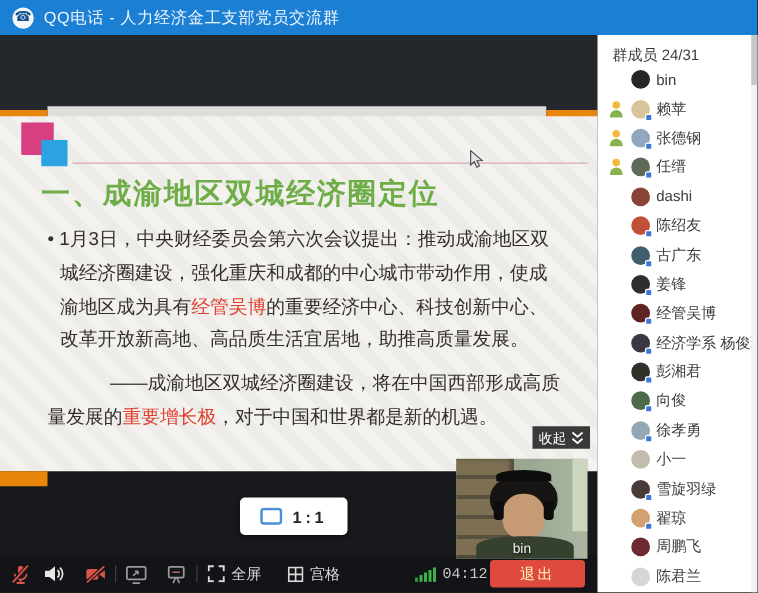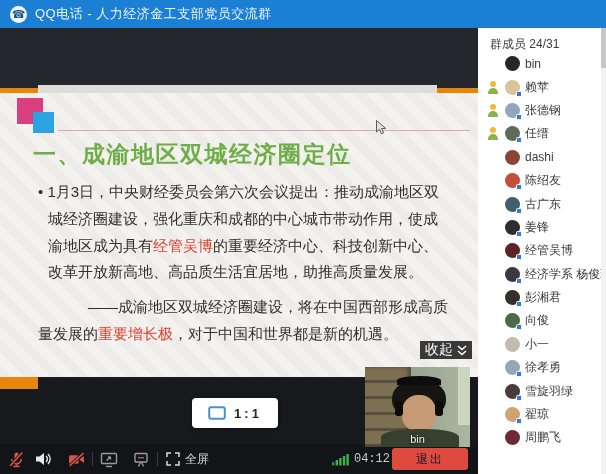--- a/index.html
+++ b/index.html
@@ -30,21 +30,21 @@
   .slide-rule { position:absolute; left:58px; top:37px; width:412px; height:1px; background:#d8a9b6; }
   .slide-title { position:absolute; left:33px; top:46px; font-size:23px; font-weight:bold;
     letter-spacing:1.5px; color:var(--c-slide-title-green,#6fad47); white-space:nowrap; }
   .slide-body { position:absolute; left:38px; top:86px; width:410px; font-size:15px;
     line-height:26.8px; color:#332f2d; }
   .slide-body p.p1 { padding-left:10px; text-indent:-10px; }
   .slide-body p.p2 { margin-top:8px; text-indent:50px; }
   .seg-accent { color:var(--c-accent-red,#e0402e); }
   .seg-underline { }
   .collapse-btn { position:absolute; right:6px; top:248px; height:18px; background:rgba(32,32,32,0.88);
-    color:#fff; font-size:14px; display:flex; align-items:center; gap:4px; padding:0 5px;justify-content:center; }
+    color:#fff; font-size:11px; display:flex; align-items:center; gap:4px; padding:0 5px;justify-content:center; }
 
   
   .cursor { position:absolute; left:376px; top:92px; }
 
   
   .ratio-btn { position:absolute; left:192px; top:370px; width:86px; height:30px; background:#fff;
     border-radius:4px; display:flex; align-items:center; justify-content:center; gap:8px;
     box-shadow:0 1px 4px rgba(0,0,0,0.45); }
   .ratio-label { font-size:13px; font-weight:bold; letter-spacing:3px; color:#23272b; }
 
@@ -68,21 +68,21 @@
   .cam-name { position:absolute; left:0; right:0; bottom:2px; text-align:center; color:#f2f2f2;
     font-size:11px; text-shadow:0 1px 2px rgba(0,0,0,0.8); }
 
   
   .toolbar { position:absolute; left:0; top:416px; width:478px; height:30px; background:#121417; }
   .tb { position:absolute; top:0; height:30px; display:flex; align-items:center; }
   .tb-divider { position:absolute; top:8px; width:1px; height:14px; background:#3a3d40; }
   .tb-label { color:#d9d9d9; font-size:12px; margin-left:5px; }
   .tb-time { color:#c9c9c9; font-size:12px; font-family:Liberation Mono, monospace; }
   .exit-btn { position:absolute; left:392px; top:4px; width:76px; height:22px;
-    background:var(--c-exit-red,#df4a3e); border-radius:3px; color:#0f172a; font-size:12px;
+    background:var(--c-exit-red,#df4a3e); border-radius:3px; color:#fef9c3; font-size:12px;
     display:flex; align-items:center; justify-content:center; letter-spacing:2px; }
 
   
   .sidebar { position:absolute; left:478px; top:28px; width:128px; height:446px; background:#ffffff; }
   .sidebar-header { padding:8px 0 4px 12px; font-size:12px; color:#3c3c3c; }
   .member-list { position:absolute; left:0; top:24px; width:123px; }
   .member-row { height:23.4px; display:flex; align-items:center; padding-left:8px; }
   .bust { width:14px; height:13px; margin-right:5px; position:relative; flex:none; }
   .bust-head { position:absolute; left:4px; top:0; width:6px; height:6px; border-radius:50%; background:#f2b93c; }
   .bust-body { position:absolute; left:2px; top:7px; width:10px; height:6px; border-radius:5px 5px 0 0; background:#87b44d; }
@@ -181,20 +181,28 @@
         <line x1="11.5" y1="15.5" x2="9.5" y2="11" stroke="#9a9a9a" stroke-width="1.3"></line>
       </svg>
     </div>
     <div class="tb-divider" style="left:157px"></div>
     <div class="tb" style="left:166px">
       <svg width="14" height="14" viewBox="0 0 14 14">
         <path d="M1 5 V1 H5 M9 1 H13 V5 M13 9 V13 H9 M5 13 H1 V9" fill="none" stroke="#d9d9d9" stroke-width="1.5"></path>
       </svg>
       <span class="tb-label">全屏</span>
     </div>
+    <div class="tb" style="left:230px">
+      <svg width="13" height="13" viewBox="0 0 13 13">
+        <rect x="1" y="1" width="11" height="11" fill="none" stroke="#d9d9d9" stroke-width="1.3"></rect>
+        <line x1="6.5" y1="1" x2="6.5" y2="12" stroke="#d9d9d9" stroke-width="1.3"></line>
+        <line x1="1" y1="6.5" x2="12" y2="6.5" stroke="#d9d9d9" stroke-width="1.3"></line>
+      </svg>
+      <span class="tb-label">宫格</span>
+    </div>
     <div class="tb" style="left:332px">
       <svg width="18" height="14" viewBox="0 0 18 14">
         <rect x="0" y="10" width="2.4" height="3.5" fill="#2f8f3c"></rect>
         <rect x="3.6" y="8" width="2.4" height="5.5" fill="#3db14a"></rect>
         <rect x="7.2" y="6" width="2.4" height="7.5" fill="#3db14a"></rect>
         <rect x="10.8" y="4" width="2.4" height="9.5" fill="#3db14a"></rect>
         <rect x="14.4" y="2" width="2.4" height="11.5" fill="#3db14a"></rect>
       </svg>
     </div>
     <div class="tb" style="left:354px">
@@ -327,38 +335,38 @@
     </span>
     <span class="avatar" style="background: rgb(76, 106, 74);">
       <span class="badge"></span>
     </span>
     <span class="member-name">向俊</span>
   </div>
       <div class="member-row">
     <span class="bust" style="visibility: hidden;">
       
     </span>
+    <span class="avatar" style="background: rgb(147, 167, 181);">
+      <span class="badge"></span>
+    </span>
+    <span class="member-name">徐孝勇</span>
+  </div>
+      <div class="member-row">
+    <span class="bust" style="visibility: hidden;">
+      
+    </span>
     <span class="avatar" style="background: rgb(195, 188, 174);">
       
     </span>
     <span class="member-name">小一</span>
   </div>
       <div class="member-row">
     <span class="bust" style="visibility: hidden;">
       
     </span>
-    <span class="avatar" style="background: rgb(147, 167, 181);">
-      <span class="badge"></span>
-    </span>
-    <span class="member-name">徐孝勇</span>
-  </div>
-      <div class="member-row">
-    <span class="bust" style="visibility: hidden;">
-      
-    </span>
     <span class="avatar" style="background: rgb(74, 58, 58);">
       <span class="badge"></span>
     </span>
     <span class="member-name">雪旋羽绿</span>
   </div>
       <div class="member-row">
     <span class="bust" style="visibility: hidden;">
       
     </span>
     <span class="avatar" style="background: rgb(211, 162, 114);">
@@ -367,18 +375,27 @@
     <span class="member-name">翟琼</span>
   </div>
       <div class="member-row">
     <span class="bust" style="visibility: hidden;">
       
     </span>
     <span class="avatar" style="background: rgb(109, 42, 50);">
       
     </span>
     <span class="member-name">周鹏飞</span>
+  </div>
+      <div class="member-row">
+    <span class="bust" style="visibility: hidden;">
+      
+    </span>
+    <span class="avatar" style="background: rgb(214, 214, 210);">
+      
+    </span>
+    <span class="member-name">陈君兰</span>
   </div>
     </div>
   <div class="scrollbar">
     <div class="scroll-thumb"></div>
   </div>
 </div>
 
 </body></html>

